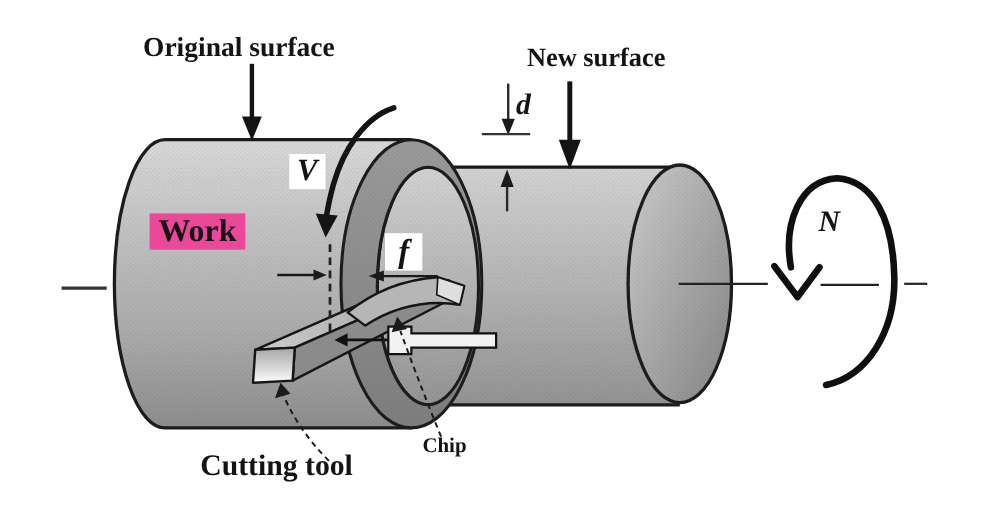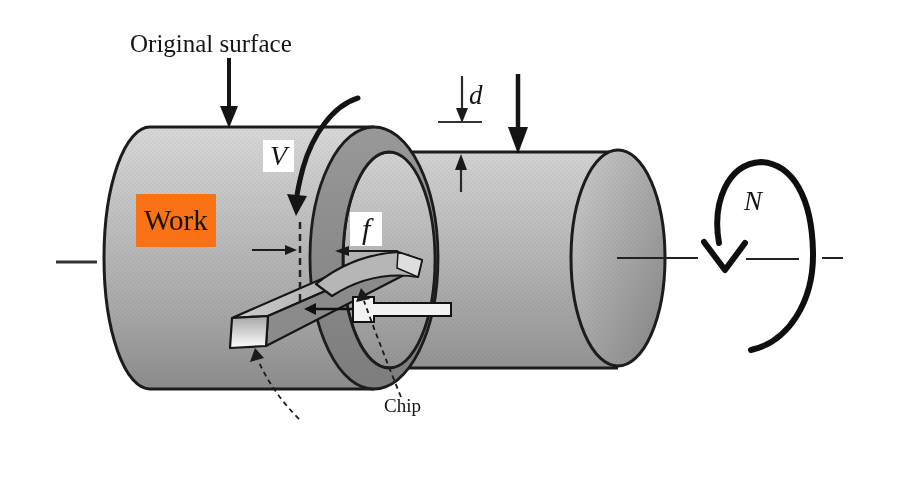--- a/index.html
+++ b/index.html
@@ -1,26 +1,26 @@
 <!DOCTYPE html>
 <html><head>
 <meta charset="utf-8">
 <style>
   html,body{margin:0;padding:0;background:#ffffff;}
   .stage{
     position:relative;width:900px;height:480px;background:#ffffff;overflow:hidden;
     font-family:"Liberation Serif","DejaVu Serif",serif;color:#111;
   }
   .stage svg{position:absolute;left:0;top:0;}
-  .lbl{position:absolute;font-weight:normal;white-space:nowrap;line-height:1;color:#141414;}
+  .lbl{position:absolute;font-weight:bold;white-space:nowrap;line-height:1;color:#141414;}
   .lbl-original{left:130px;top:31px;font-size:25px;}
   .lbl-new{left:479px;top:41px;font-size:24px;}
   .lbl-d{left:469px;top:82px;font-size:27px;font-style:italic;}
   .lbl-v{left:263px;top:140px;font-size:28px;font-style:italic;background:#fff;padding:2px 7px;}
-  .lbl-work{left:136px;top:194px;font-size:29px;background:#f97316;padding:12px 8px;}
+  .lbl-work{left:136px;top:194px;font-size:29px;background:#ec4899;padding:2px 8px;}
   .lbl-f{left:350px;top:212px;font-size:30px;font-style:italic;background:#fff;padding:2px 12px;}
   .lbl-n{left:744px;top:188px;font-size:27px;font-style:italic;}
   .lbl-cuttool{left:182px;top:410px;font-size:27px;}
   .lbl-chip{left:384px;top:396px;font-size:19px;}
 </style>
 </head>
 <body>
 
 <div class="stage">
 
@@ -144,20 +144,22 @@
     <polygon points="250,362 255,348 264,358" fill="#1a1a1a"></polygon>
   </g>
 
   <g>
     <path d="M 401,397 Q 381,348 364,301" fill="none" stroke="#1a1a1a" stroke-width="1.8" stroke-dasharray="5 4"></path>
     <polygon points="356,302 361,288 370,299" fill="#1a1a1a"></polygon>
   </g>
 </svg>
 
 <div class="lbl lbl-original">Original surface</div>
+<div class="lbl lbl-new">New surface</div>
 <div class="lbl lbl-d">d</div>
 <div class="lbl lbl-v">V</div>
 <div class="lbl lbl-work">Work</div>
 <div class="lbl lbl-f">f</div>
 <div class="lbl lbl-n">N</div>
+<div class="lbl lbl-cuttool">Cutting tool</div>
 <div class="lbl lbl-chip">Chip</div>
 
 </div>
 
 </body></html>

